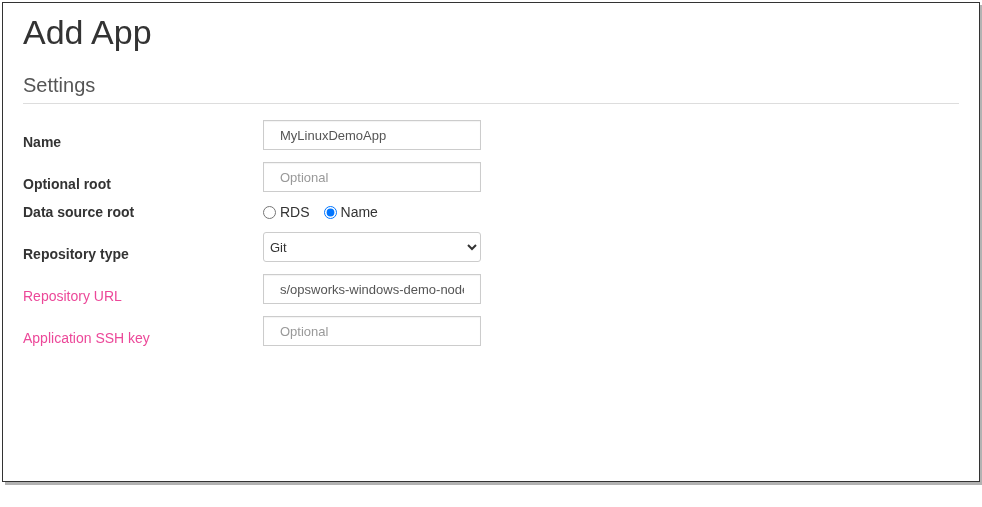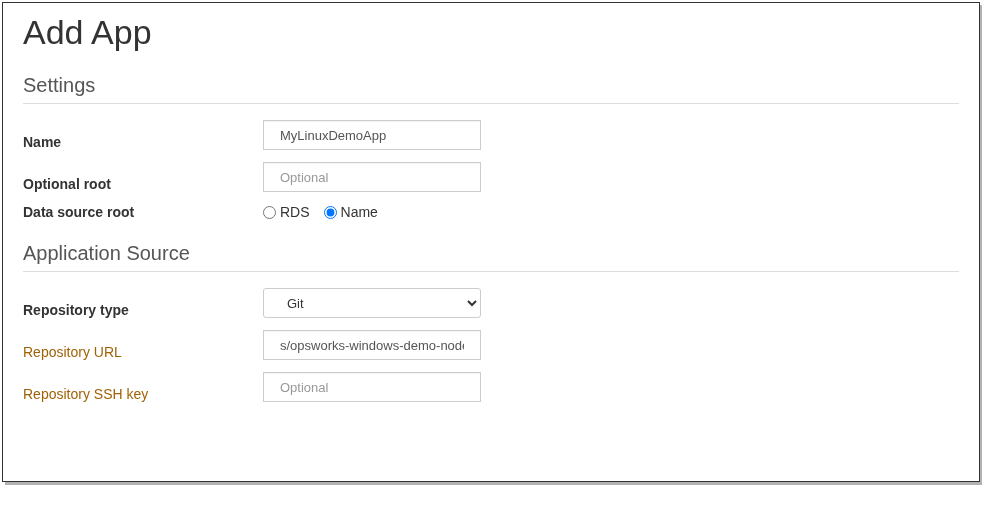--- a/index.html
+++ b/index.html
@@ -41,42 +41,42 @@
       margin-bottom: 12px;
     }
     .form-label {
       width: 240px;
       font-size: 14px;
       font-weight: bold;
       color: #333;
     }
     .form-label.normal {
       font-weight: normal;
-      color: #a16207;
+      color: #ec4899;
     }
     .form-control {
       flex: 0 0 218px;
     }
     input[type="text"] {
       width: 218px;
       height: 30px;
       padding: 4px 16px;
       border: 1px solid #ccc;
       border-radius: 0;
       font-size: 13px;
       color: #555;
       box-shadow: inset 0 1px 1px rgba(0,0,0,0.05);
     }
     input[type="text"]::placeholder {
       color: #999;
     }
     select {
       width: 218px;
       height: 30px;
-      padding: 4px 19px;
+      padding: 4px 2px;
       border: 1px solid #ccc;
       border-radius: 3px;
       font-size: 13px;
       background: #fff;
       color: #333;
     }
     .radio-group {
       display: flex;
       align-items: center;
       gap: 6px;
@@ -123,37 +123,36 @@
         <input type="radio" name="dstype" style="">
         <span>RDS</span>
       </label>
       <label>
         <input type="radio" name="dstype" checked="" style="">
         <span>Name</span>
       </label>
     </div>
   </div>
 
-  <h2>Application Source</h2>
 
   <div class="form-row">
     <div class="form-label">Repository type</div>
     <div class="form-control">
       <select>
         <option>Git</option>
       </select>
     </div>
   </div>
 
   <div class="form-row">
     <div class="form-label normal">Repository URL</div>
     <div class="form-control">
       <input type="text" value="s/opsworks-windows-demo-nodejs.git" style="">
     </div>
   </div>
 
   <div class="form-row">
-    <div class="form-label normal">Repository SSH key</div>
+    <div class="form-label normal">Application SSH key</div>
     <div class="form-control">
       <input type="text" placeholder="Optional" style="">
     </div>
   </div>
 </div>
 
 </body></html>

